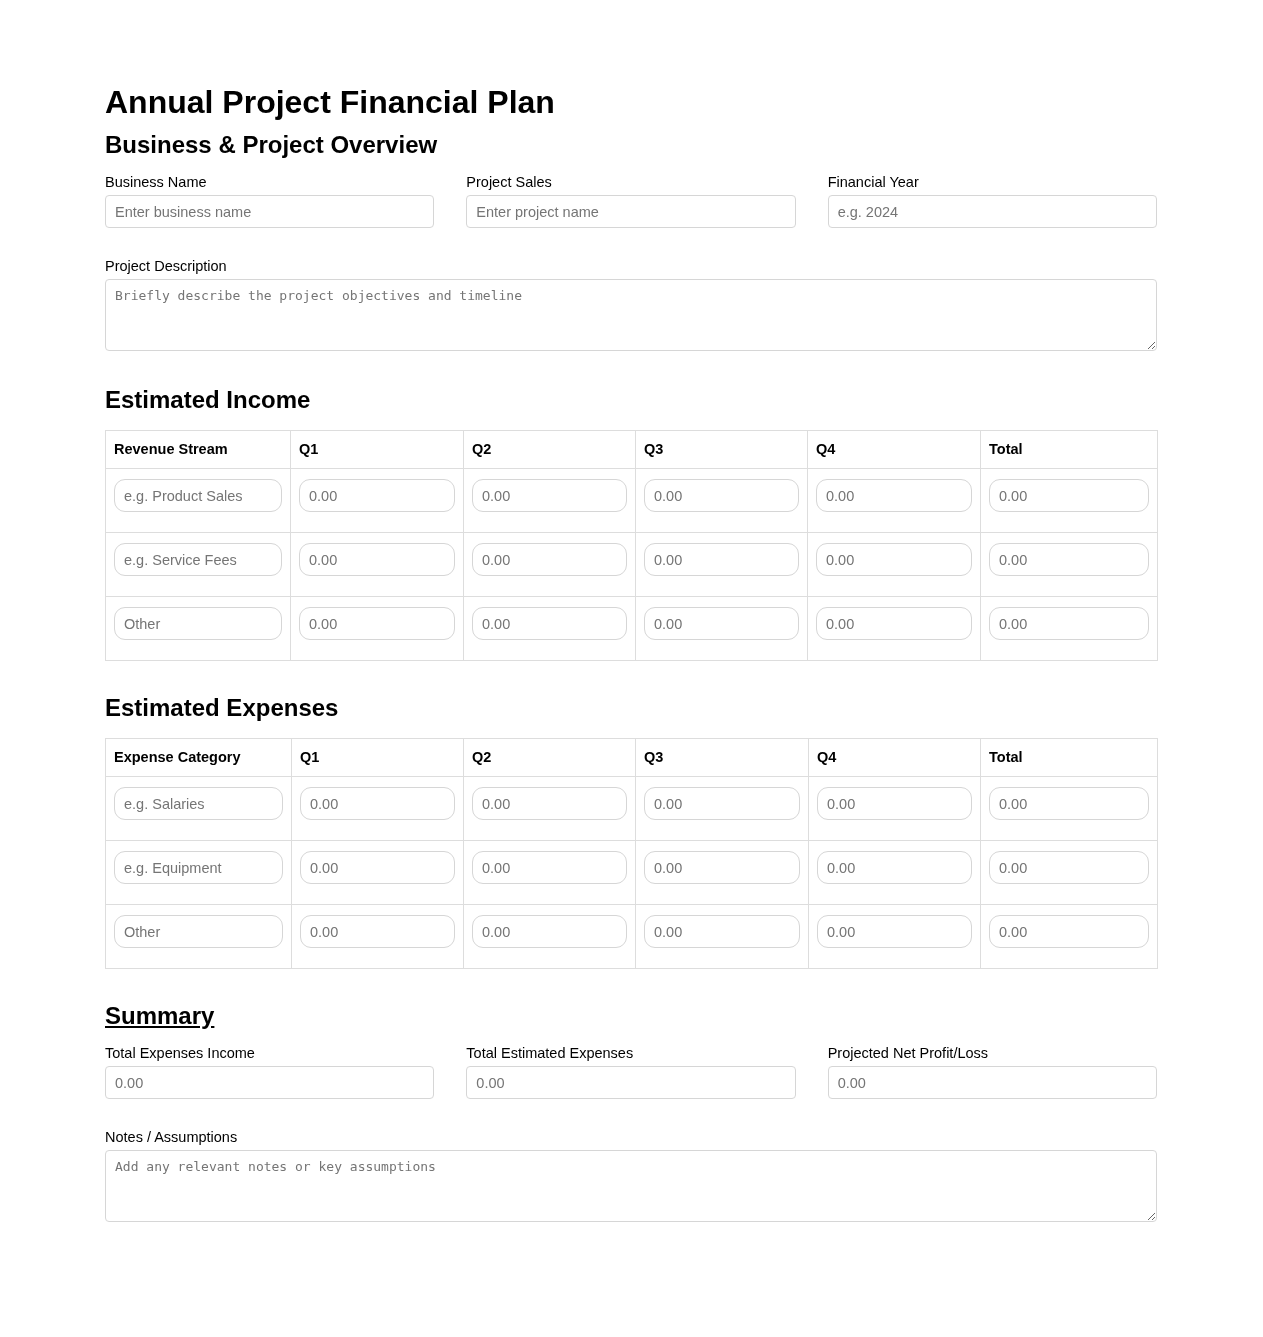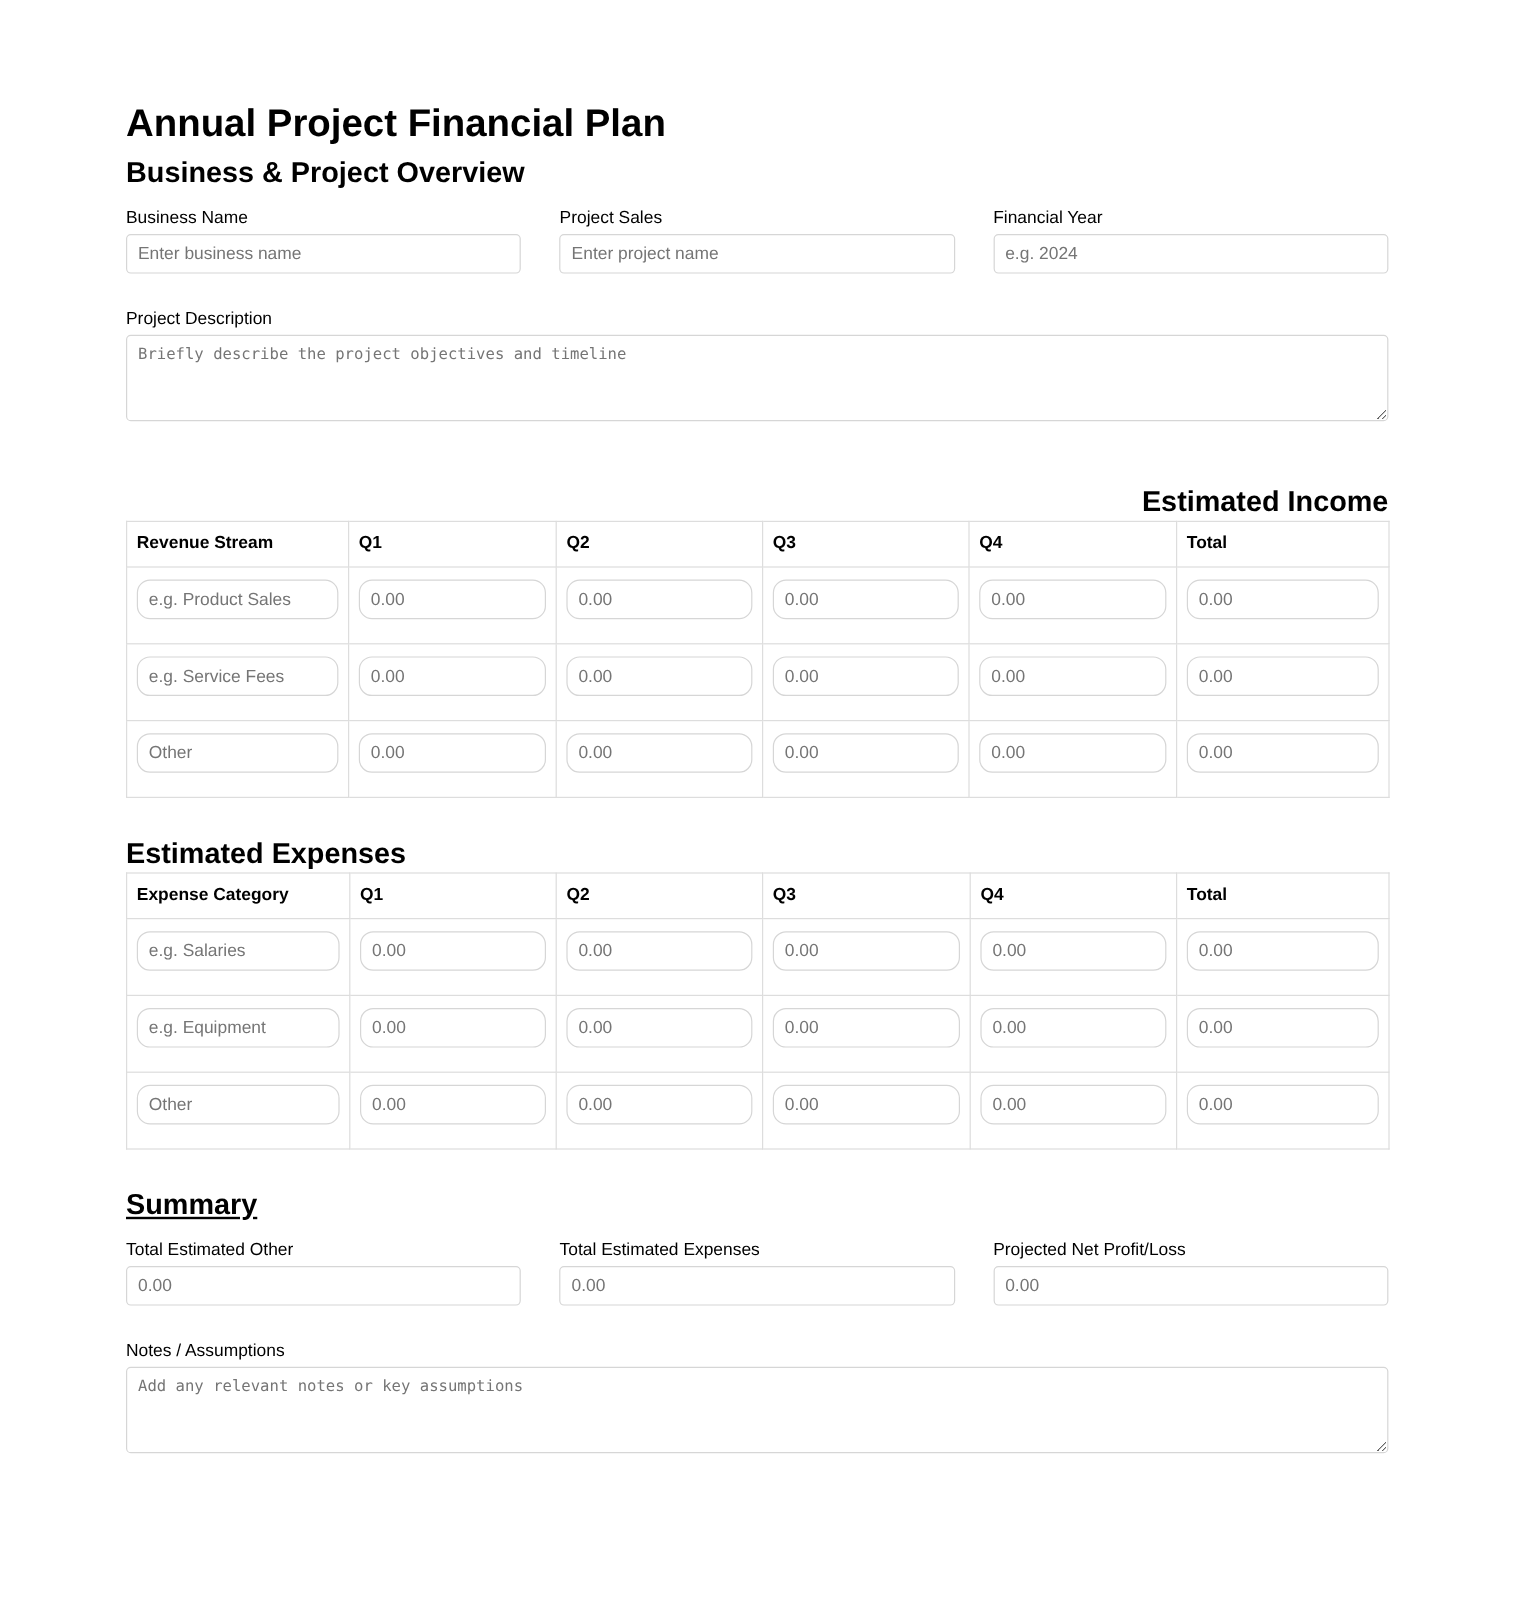--- a/index.html
+++ b/index.html
@@ -58,27 +58,27 @@
     textarea {
       height: 72px;
       padding: 8px 9px;
       font-family: "DejaVu Sans Mono", monospace;
       font-size: 13px;
       resize: vertical;
     }
     ::placeholder { color: #757575; opacity: 1; }
     .row1 { margin-top: 14px; }
     .row2 { margin-top: 30px; }
-    .income-title { margin-top: 48px; text-align: right; }
+    .income-title { margin-top: 30px; }
     .expense-title { margin-top: 32px; }
     .summary-title { margin-top: 32px; text-decoration: underline; }
     table {
       border-collapse: collapse;
       width: 1053px;
-      margin-top: 0;
+      margin-top: 15px;
       table-layout: fixed;
     }
     th, td {
       border: 1px solid #dddddd;
       text-align: left;
       padding: 8px;
     }
     th {
       font-size: 14.5px;
       font-weight: bold;
@@ -210,21 +210,21 @@
         <td><input class="text" type="text" placeholder="0.00" style=""></td>
         <td><input class="text" type="text" placeholder="0.00" style=""></td>
         <td><input class="text" type="text" placeholder="0.00" style=""></td>
       </tr>
     </tbody>
   </table>
 
   <h2 class="summary-title">Summary</h2>
   <div class="field-row" style="margin-top:14px">
     <div class="field">
-      <label>Total Estimated Other</label>
+      <label>Total Expenses Income</label>
       <input class="text" type="text" placeholder="0.00" style="">
     </div>
     <div class="field">
       <label>Total Estimated Expenses</label>
       <input class="text" type="text" placeholder="0.00" style="">
     </div>
     <div class="field">
       <label>Projected Net Profit/Loss</label>
       <input class="text" type="text" placeholder="0.00" style="">
     </div>

